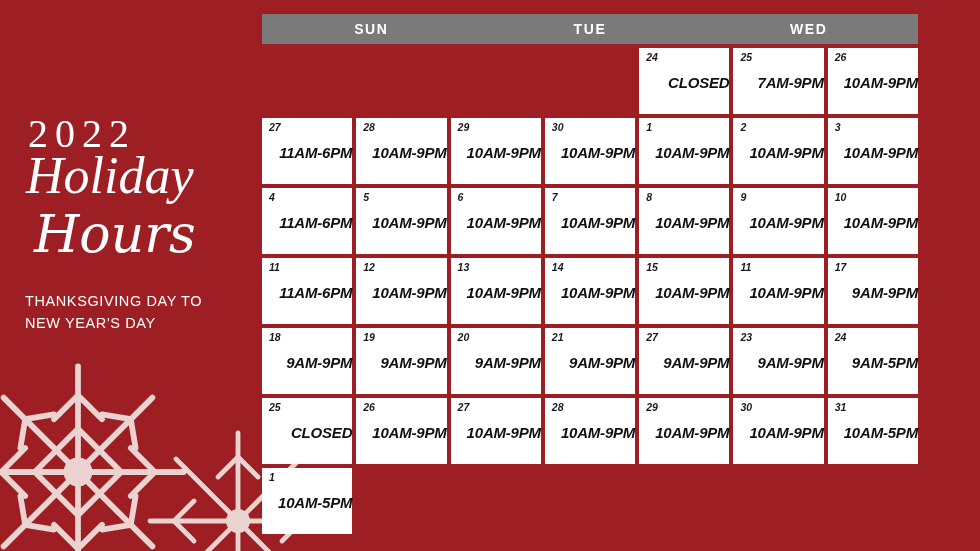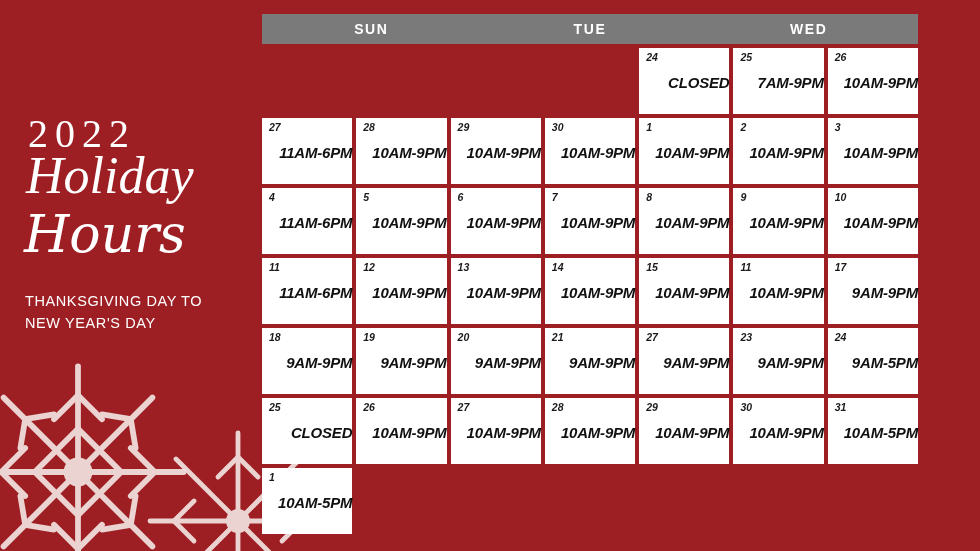--- a/index.html
+++ b/index.html
@@ -35,21 +35,21 @@
     position: absolute;
     left: 26px; top: 150px;
     font-family: Liberation Serif, serif;
     font-style: italic;
     font-size: 52px;
     line-height: 1;
     color: #ffffff;
   }
   #hours-word {
     position: absolute;
-    left: 24px; top: 208px;
+    left: 34px; top: 208px;
     font-family: "DejaVu Serif", serif;
     font-style: italic;
     font-size: 52px;
     line-height: 1;
     color: #ffffff;
   }
   #subtitle {
     position: absolute;
     left: 25px; top: 290px;
     width: 215px;

